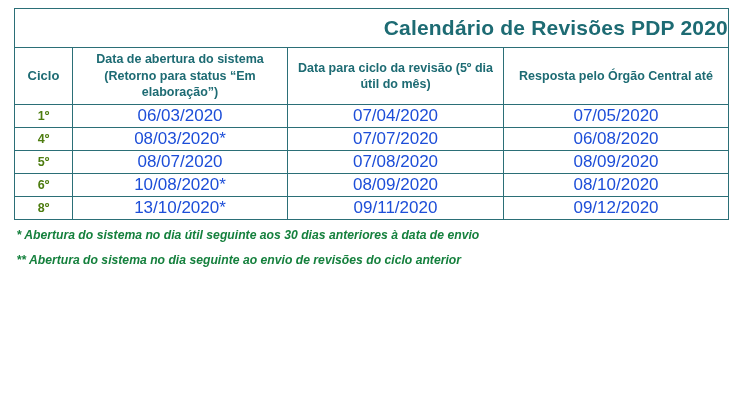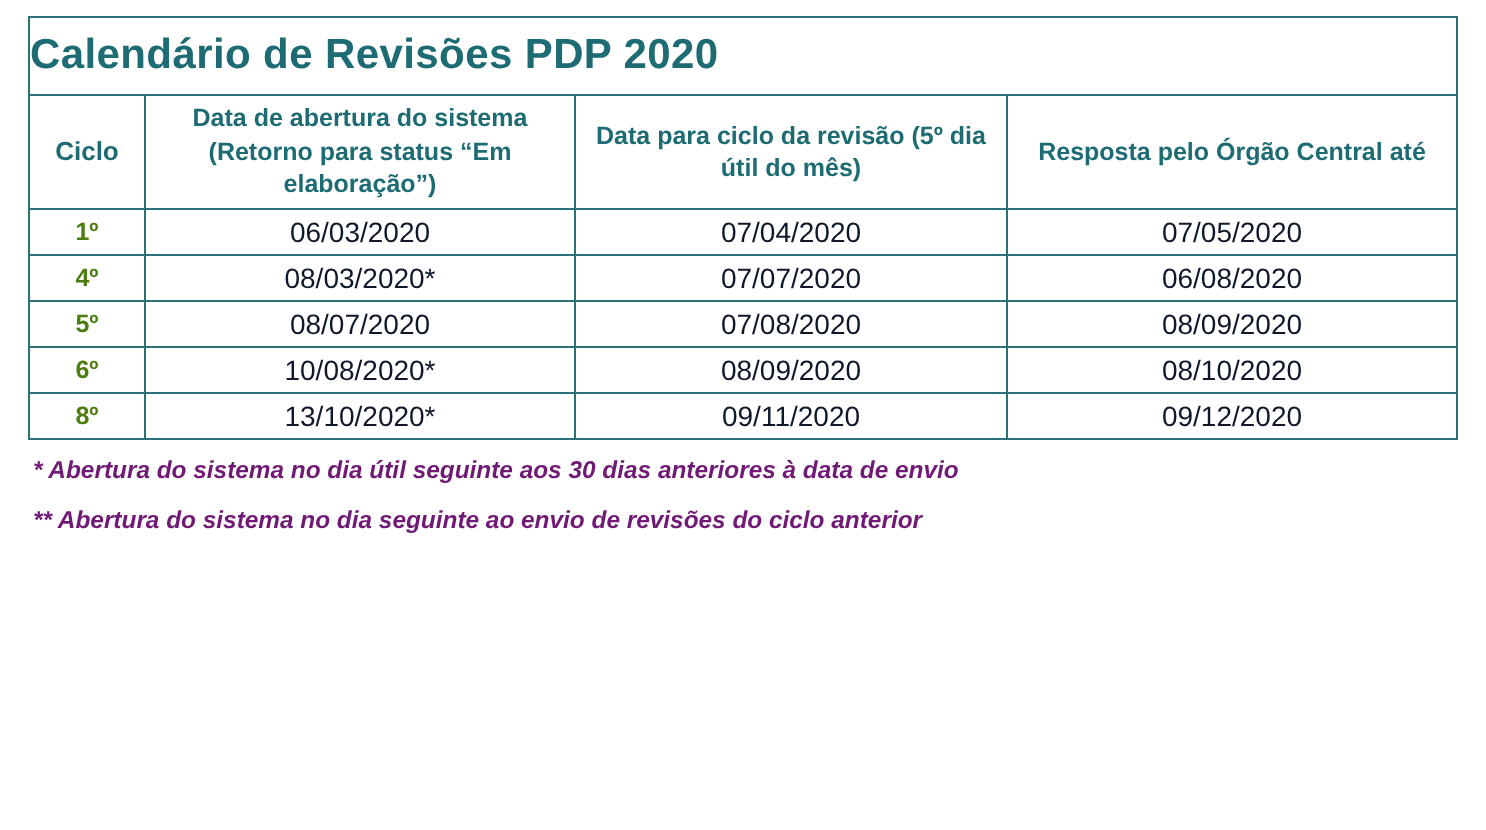--- a/index.html
+++ b/index.html
@@ -26,21 +26,21 @@
     border-collapse: collapse;
     table-layout: fixed;
     margin: 0 auto;
   }
   table.cal td, table.cal th {
     border: 1px solid #2b6f77;
     padding: 0;
   }
   .title-cell {
     height: 38px;
-    text-align: left;
+    text-align: right;
     vertical-align: middle;
     font-size: 21px;
     font-weight: bold;
     color: #1d6b73;
     letter-spacing: 0.2px;
   }
   .head-cell {
     height: 56px;
     text-align: center;
     vertical-align: middle;
@@ -50,43 +50,43 @@
     line-height: 1.32;
     padding: 2px 6px;
   }
   .head-cell.ciclo {
     font-size: 13px;
   }
   .body-cell {
     height: 22px;
     text-align: center;
     vertical-align: middle;
-    font-size: 14px;
-    color: #0f172a;
+    font-size: 17px;
+    color: #1d4ed8;
     font-weight: normal;
   }
   .body-cell.cycle {
     font-weight: bold;
     color: #4d7c0f;
     font-size: 12.5px;
   }
   .col-ciclo { width: 58px; }
   .col-abertura { width: 215px; }
   .col-envio { width: 216px; }
   .col-resposta { width: 225px; }
 
   .notes {
     margin: 8px auto 0 auto;
     width: 714px;
   }
   .note {
     font-size: 12.2px;
     font-style: italic;
     font-weight: bold;
-    color: #701a75;
+    color: #15803d;
     margin: 0 0 10px 2px;
     line-height: 1.25;
   }
 </style>
 </head>
 <body>
 
 <div class="page">
 
   <table class="cal">

